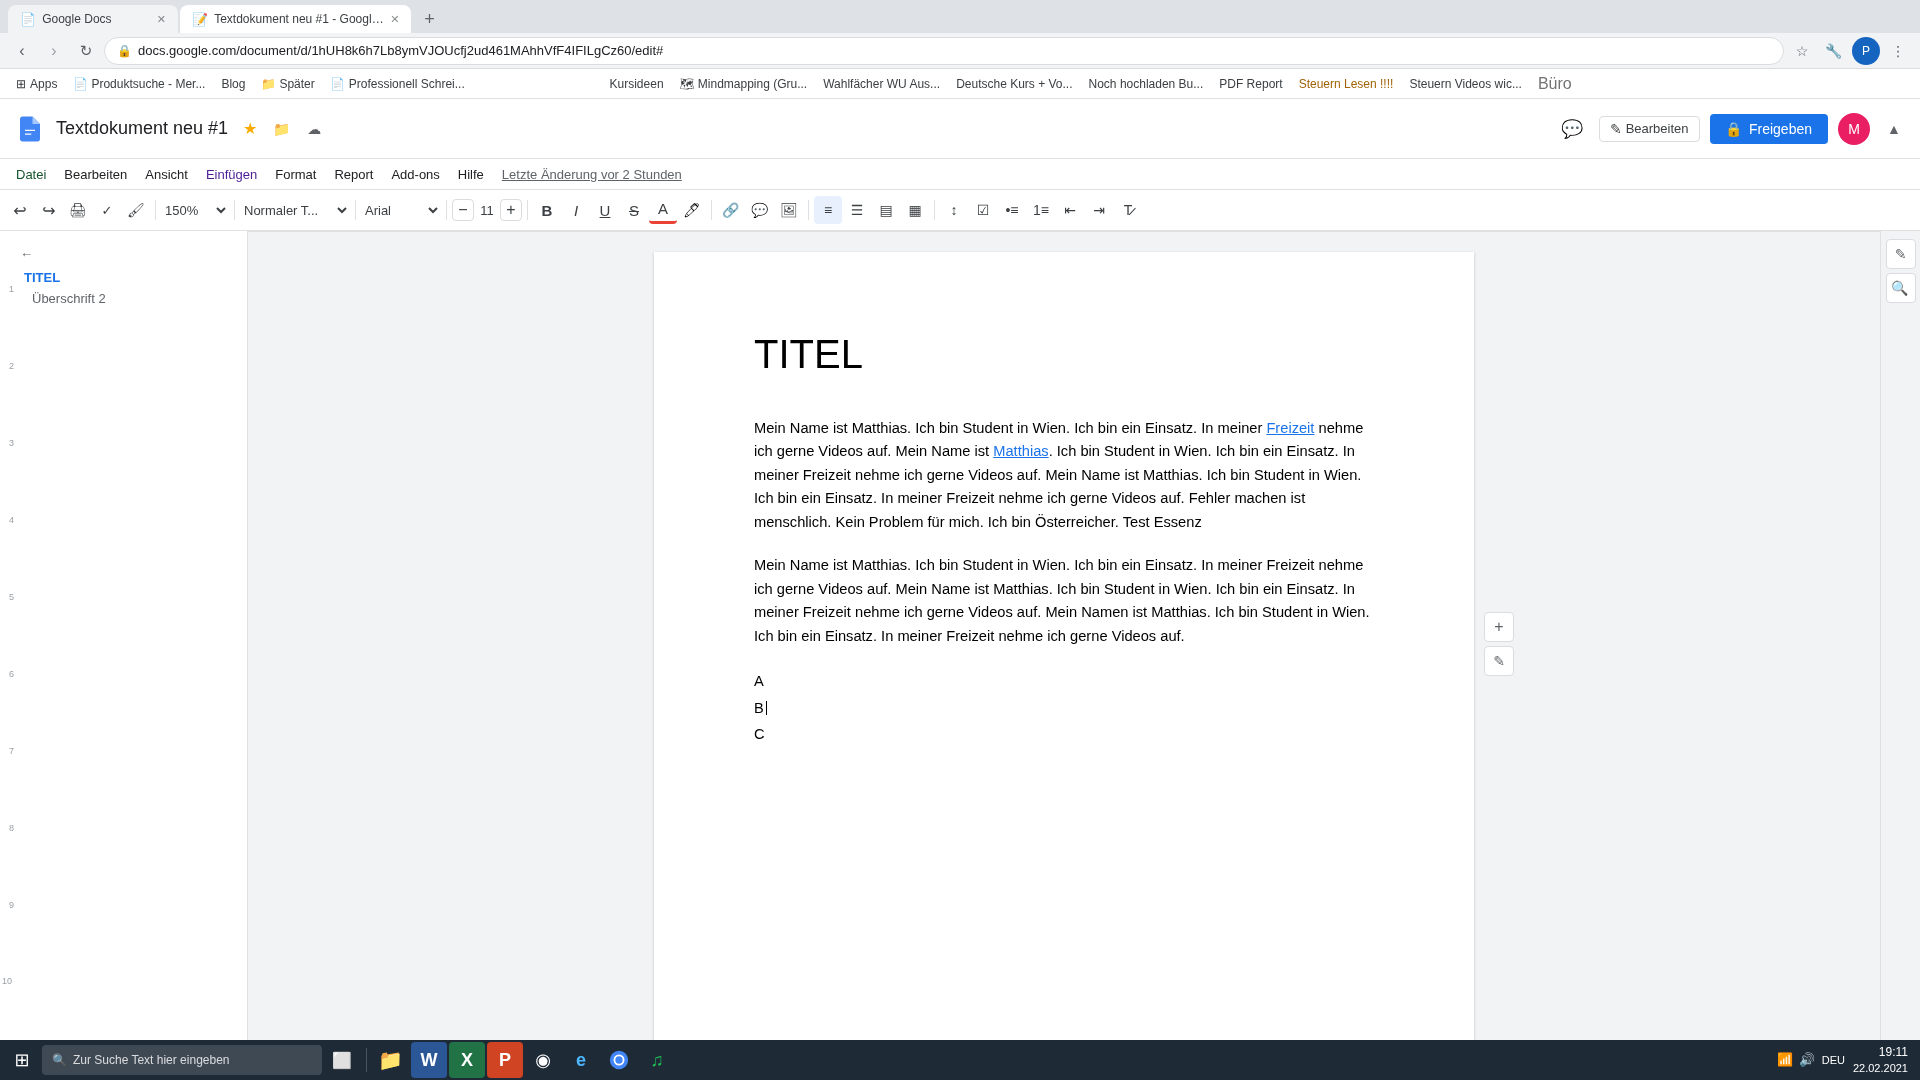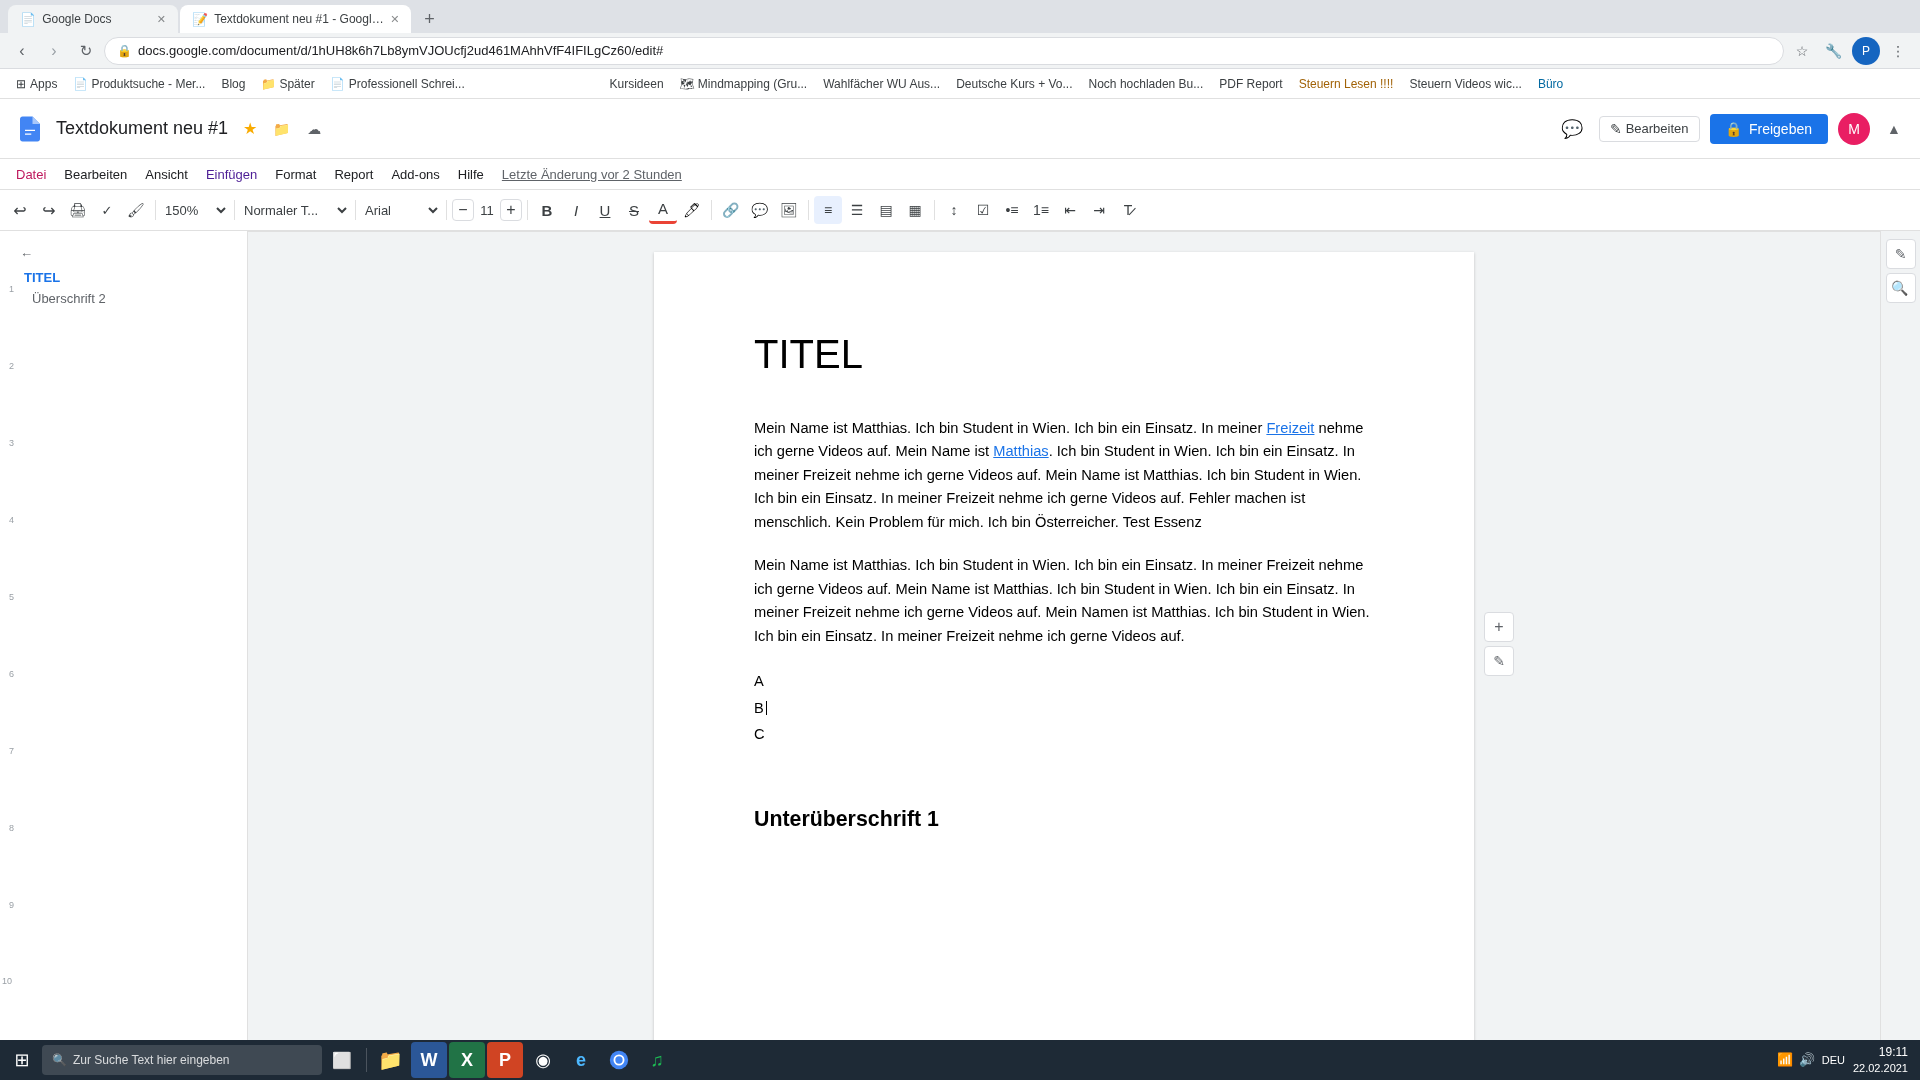--- a/index.html
+++ b/index.html
@@ -68,21 +68,21 @@
     </span>
   <span style="display:flex;align-items:center;padding:3px 8px;border-radius:4px;font-size:12px;color:#3c4043;cursor:pointer;white-space:nowrap;">
       <span>PDF Report</span>
     </span>
   <span style="display:flex;align-items:center;padding:3px 8px;border-radius:4px;font-size:12px;color:#a16207;cursor:pointer;white-space:nowrap;">
       <span>Steuern Lesen !!!!</span>
     </span>
   <span style="display:flex;align-items:center;padding:3px 8px;border-radius:4px;font-size:12px;color:#3c4043;cursor:pointer;white-space:nowrap;">
       <span>Steuern Videos wic...</span>
     </span>
-  <span style="display:flex;align-items:center;padding:3px 8px;border-radius:4px;font-size:12px;color:#0369a1;cursor:pointer;white-space:nowrap;">
+  <span style="display:flex;align-items:center;padding:3px 8px;border-radius:4px;font-size:16px;color:#737373;cursor:pointer;white-space:nowrap;">
       <span>Büro</span>
     </span>
 </div>
 
 <div style="background:#ffffff;height:60px;display:flex;align-items:center;padding:0 12px;gap:8px;border-bottom:1px solid #e0e0e0;">
   <div style="width:36px;height:36px;display:flex;align-items:center;justify-content:center;">
     <svg viewBox="0 0 24 24" width="30" height="30">
       <path d="M14 2H6c-1.1 0-2 .9-2 2v16c0 1.1.9 2 2 2h12c1.1 0 2-.9 2-2V8l-6-6z" fill="#4285f4"></path>
       <path d="M14 2v6h6" fill="#a8c7fa"></path>
       <path d="M8 13h8M8 16h5" stroke="white" stroke-width="1" fill="none"></path>
@@ -103,21 +103,21 @@
     <div style="background:#1a73e8;color:#fff;border:none;border-radius:4px;padding:7px 16px;font-size:14px;font-weight:500;cursor:pointer;display:flex;align-items:center;gap:6px;">
       <span>🔒</span>
       <span>Freigeben</span>
     </div>
     <div style="width:32px;height:32px;border-radius:50%;background:#e91e63;display:flex;align-items:center;justify-content:center;color:white;font-size:14px;font-weight:500;cursor:pointer;">M</div>
     <div style="width:28px;height:28px;display:flex;align-items:center;justify-content:center;cursor:pointer;color:#5f6368;font-size:14px;">▲</div>
   </div>
 </div>
 
 <div style="background:#ffffff;height:30px;display:flex;align-items:center;padding:0 8px;gap:2px;">
-  <div style="padding:4px 8px;font-size:13px;color:#be185d;cursor:pointer;border-radius:4px;">Datei</div>
+  <div style="padding:4px 8px;font-size:13px;color:#14532d;cursor:pointer;border-radius:4px;">Datei</div>
   <div style="padding:4px 8px;font-size:13px;color:#202124;cursor:pointer;border-radius:4px;">Bearbeiten</div>
   <div style="padding:4px 8px;font-size:13px;color:#202124;cursor:pointer;border-radius:4px;">Ansicht</div>
   <div style="padding:4px 8px;font-size:13px;color:#4c1d95;cursor:pointer;border-radius:4px;">Einfügen</div>
   <div style="padding:4px 8px;font-size:13px;color:#202124;cursor:pointer;border-radius:4px;">Format</div>
   <div style="padding:4px 8px;font-size:13px;color:#202124;cursor:pointer;border-radius:4px;">Report</div>
   <div style="padding:4px 8px;font-size:13px;color:#202124;cursor:pointer;border-radius:4px;">Add-ons</div>
   <div style="padding:4px 8px;font-size:13px;color:#202124;cursor:pointer;border-radius:4px;">Hilfe</div>
   <div style="font-size:13px;color:#5f6368;margin-left:8px;text-decoration:underline;cursor:pointer;">Letzte Änderung vor 2 Stunden</div>
 </div>
 
@@ -231,21 +231,20 @@
 
         <div style="margin:0 0 20px 0;">
           <div style="font-size:11pt;line-height:1.8;color:#000;font-family:Arial,sans-serif;">A</div>
           <div style="font-size:11pt;line-height:1.8;color:#000;font-family:Arial,sans-serif;display:flex;align-items:center;gap:2px;">B<span style="display:inline-block;width:1px;height:14px;background:#000;vertical-align:middle;"></span></div>
           <div style="font-size:11pt;line-height:1.8;color:#000;font-family:Arial,sans-serif;">C</div>
         </div>
 
         <div style="height:40px;"></div>
 
 
-        <h3 style="font-size:16pt;font-weight:700;color:#000;margin-bottom:16px;font-family:Arial,sans-serif;">Unterüberschrift 1</h3>
 
         <div style="position:absolute;right:-40px;top:360px;display:flex;flex-direction:column;gap:4px;">
           <div style="width:30px;height:30px;background:#fff;border:1px solid #dadce0;border-radius:4px;display:flex;align-items:center;justify-content:center;cursor:pointer;font-size:16px;color:#5f6368;">+</div>
           <div style="width:30px;height:30px;background:#fff;border:1px solid #dadce0;border-radius:4px;display:flex;align-items:center;justify-content:center;cursor:pointer;font-size:14px;color:#5f6368;">✎</div>
         </div>
 
       </div>
     </div>
   </div>
 

